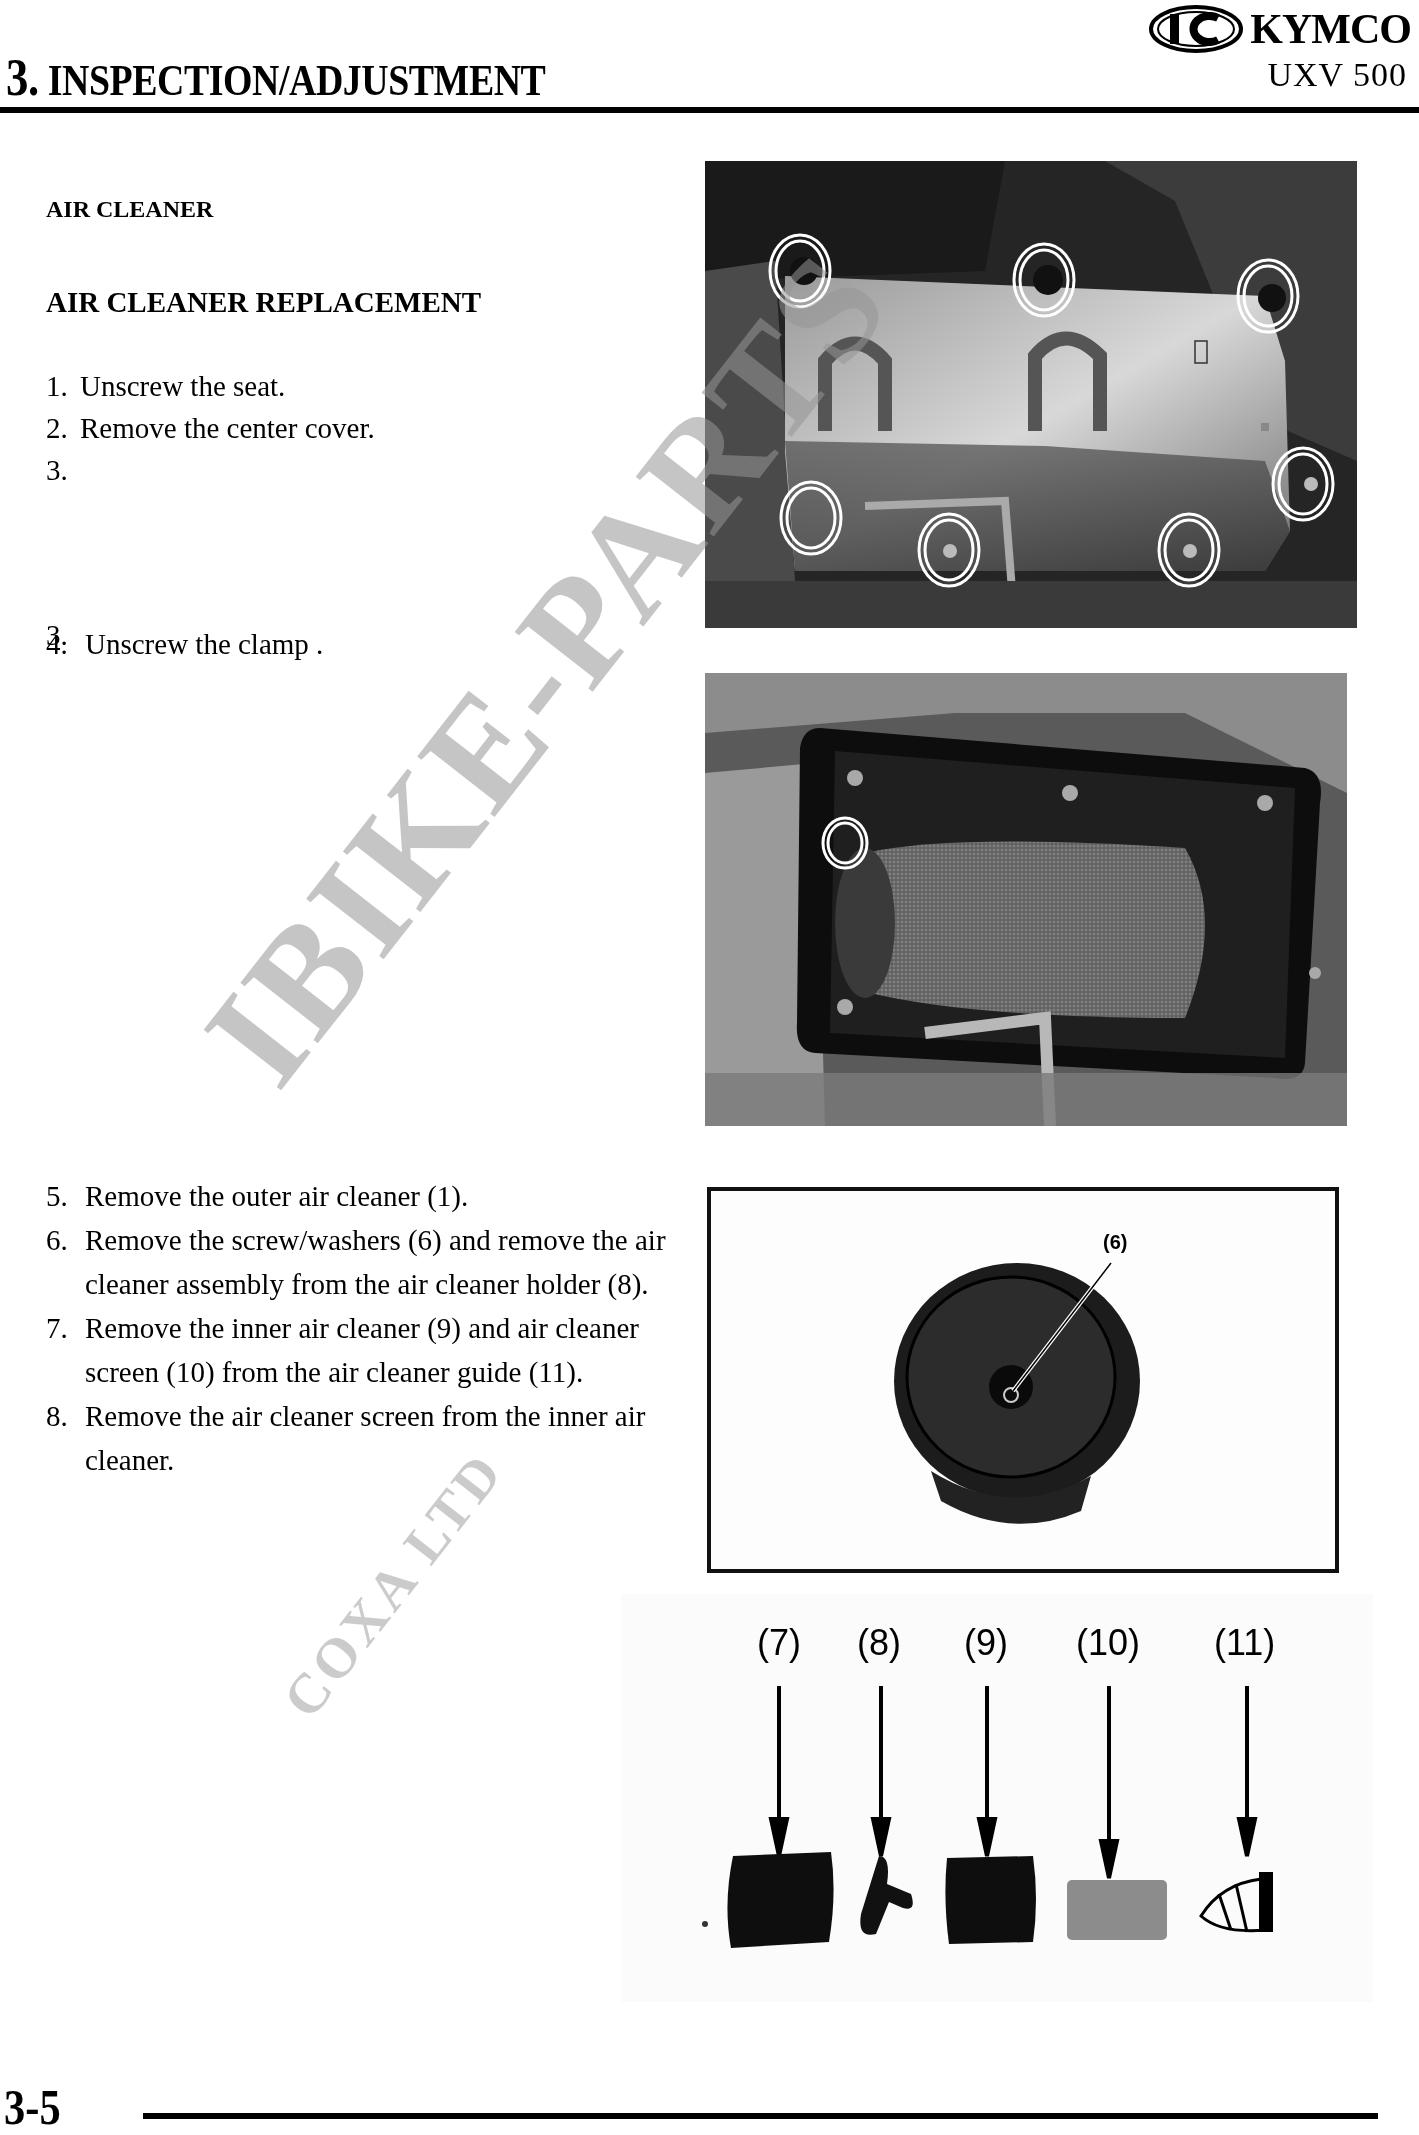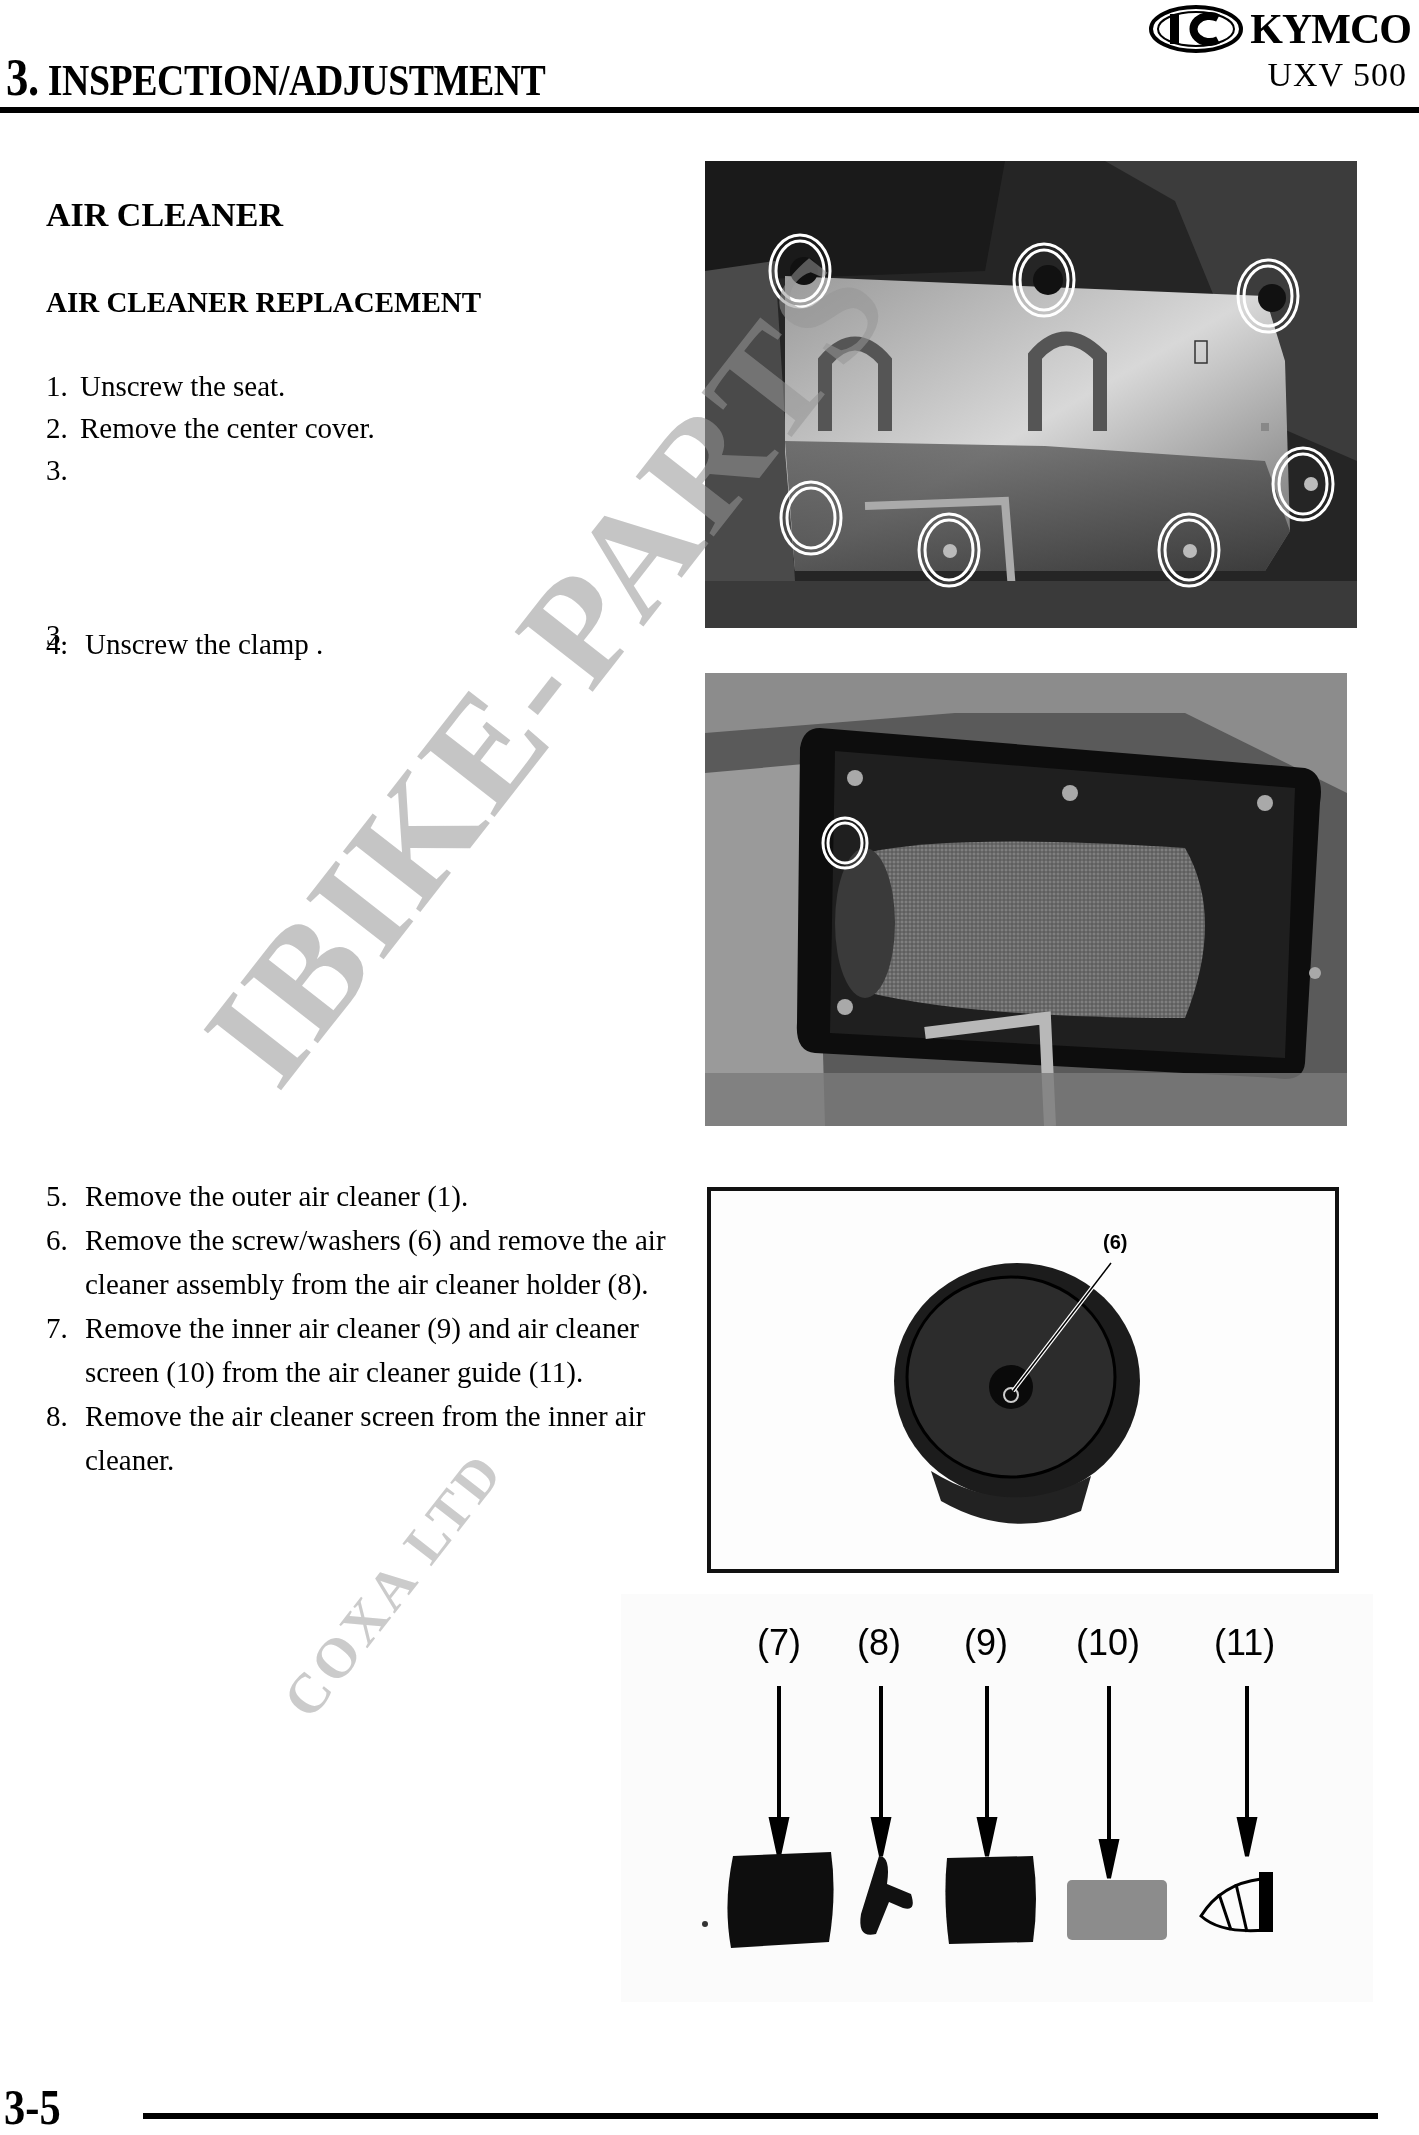--- a/index.html
+++ b/index.html
@@ -9,21 +9,21 @@
   
   .hdr-title { left: 6px; top: 48px; font-size: 44px; font-weight: bold; letter-spacing: -0.5px; transform: scaleX(0.86); transform-origin: left top; white-space: nowrap; }
   .hdr-title .num { font-size: 52px; }
   .brand { right: 8px; top: 4px; display: flex; align-items: center; gap: 6px; }
   .brand-logo { width: 96px; height: 50px; }
   .brand-name { font-family: Liberation Serif, serif; font-weight: bold; font-size: 42px; letter-spacing: -1px; }
   .model { right: 12px; top: 56px; font-size: 34px; font-weight: normal; letter-spacing: 1px; }
   .hdr-rule { left: 0; top: 107px; width: 1419px; height: 6px; background: #000; }
 
   
-  .h1 { left: 46px; top: 196px; font-size: 34px; font-weight: bold; }
+  .h1 { left: 46px; top: 196px; font-size: 24px; font-weight: bold; }
   .h2 { left: 46px; top: 286px; font-size: 29px; font-weight: bold; }
   .steps { left: 46px; width: 610px; font-size: 29px; line-height: 33px; }
   .step { position: relative; padding-left: 34px; margin-bottom: 9px; }
   .step .n { position: absolute; left: 0; top: 0; }
   .steps.loose .step { line-height: 44px; margin-bottom: 0; padding-left: 39px; }
   .steps.mid .step { padding-left: 39px; }
 
   
   .photo { overflow: hidden; }
   .photo svg { width: 100%; height: 100%; display: block; }

